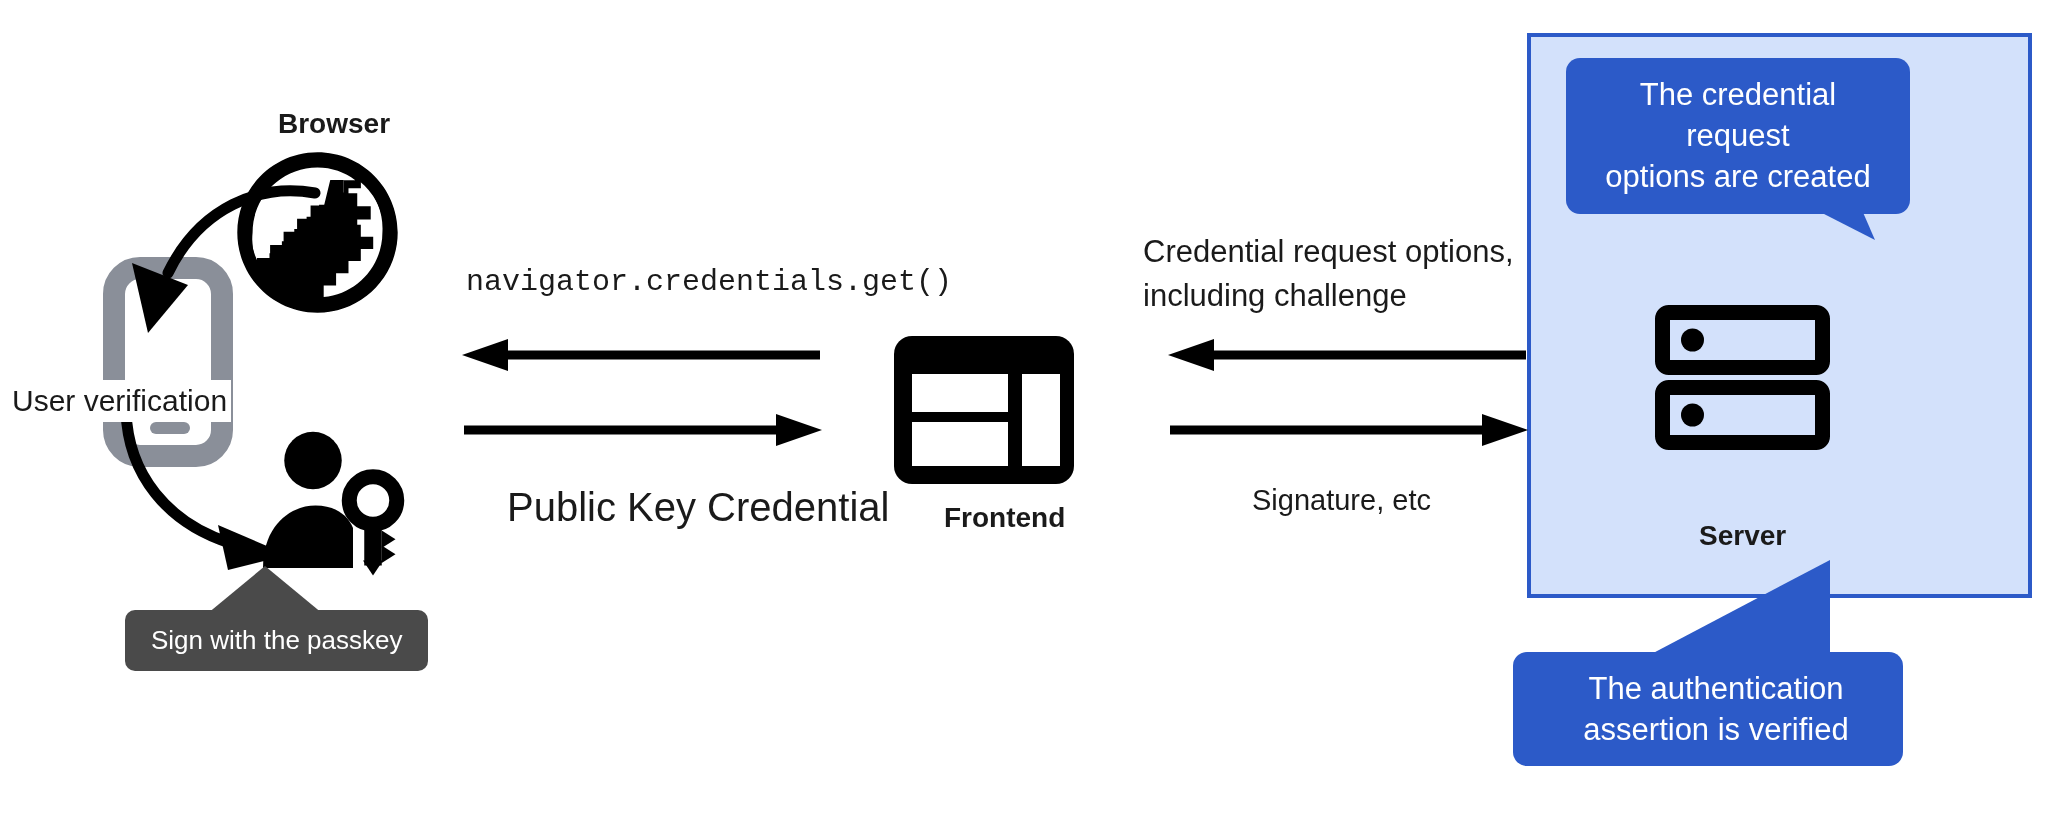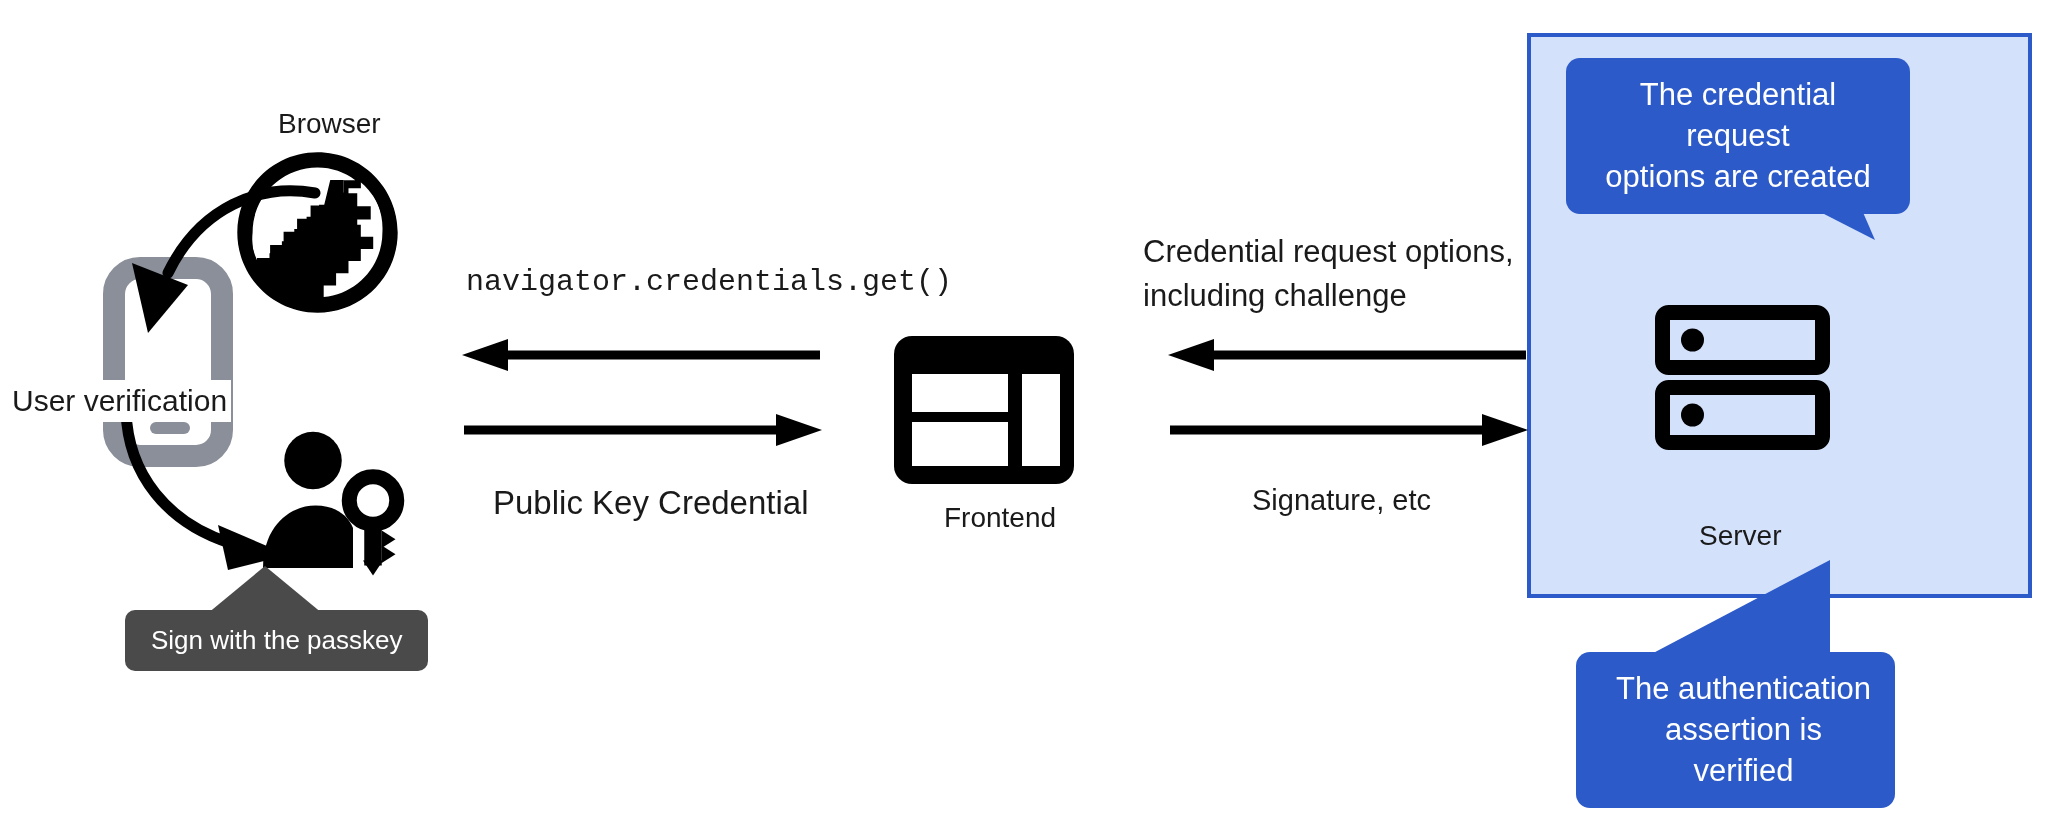--- a/index.html
+++ b/index.html
@@ -19,21 +19,21 @@
   }
   .abs { position: absolute; }
 
   
   .lbl {
     font-family: "Liberation Sans", sans-serif;
     color: #1a1a1a;
     white-space: pre;
     line-height: 1.28;
   }
-  .lbl-bold { font-weight: normal; text-align: right; }
+  .lbl-bold { font-weight: bold; text-align: right; }
   .mono {
     font-family: "Liberation Mono", monospace;
     color: #1a1a1a;
     white-space: pre;
   }
 
   
   #server-panel {
     left: 1527px;
     top: 33px;
@@ -133,21 +133,21 @@
   <svg class="abs" style="left:462px; top:340px;" width="360" height="30">
     <line x1="40" y1="15" x2="358" y2="15" stroke="#000" stroke-width="9"></line>
     <path d="M0 15 L 46 -1 L 46 31 Z" fill="#000"></path>
   </svg>
 
   <svg class="abs" style="left:462px; top:415px;" width="360" height="30">
     <line x1="2" y1="15" x2="320" y2="15" stroke="#000" stroke-width="9"></line>
     <path d="M360 15 L 314 -1 L 314 31 Z" fill="#000"></path>
   </svg>
 
-  <div class="abs lbl" style="left:493px; top:482px; font-size:33px;">Public Key Credential</div>
+  <div class="abs lbl" style="left:507px; top:482px; font-size:40px;">Public Key Credential</div>
 
   <div class="abs" style="left:888px; top:330px;">
     <svg width="192" height="160" viewBox="0 0 48 40">
       <rect x="1.5" y="1.5" width="45" height="37" rx="4.5" ry="4.5" fill="#000"></rect>
       <rect x="6" y="11" width="24" height="9.5" fill="#fff"></rect>
       <rect x="6" y="23" width="24" height="11" fill="#fff"></rect>
       <rect x="33.5" y="11" width="9.5" height="23" fill="#fff"></rect>
     </svg>
   </div>
   <div class="abs lbl lbl-bold" style="left:944px; top:500px; font-size:28px;">Frontend</div>
@@ -181,18 +181,18 @@
       <circle cx="15" cy="14" r="4.6" fill="#000"></circle>
       <rect x="3" y="33" width="64" height="22" rx="2.5" ry="2.5" fill="none" stroke="#000" stroke-width="6"></rect>
       <circle cx="15" cy="44" r="4.6" fill="#000"></circle>
     </svg>
   </div>
   <div class="abs lbl lbl-bold" style="left:1699px; top:518px; font-size:28px;">Server</div>
 
   <svg class="abs" style="left:1640px; top:560px;" width="220" height="110">
     <path d="M0 100 L 190 0 L 190 100 Z" fill="#2c5ac8"></path>
   </svg>
-  <div class="abs bubble" style="left:1576px; top:652px; width:319px;padding-left:38px;">
+  <div class="abs bubble" style="left:1513px; top:652px; width:390px;padding-left:38px;">
     <div>The authentication</div>
     <div>assertion is verified</div>
   </div>
 
 </div>
 
 </body></html>

